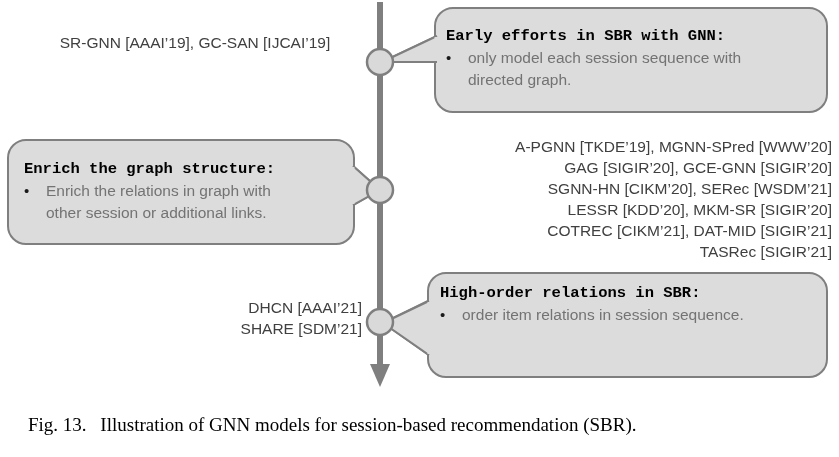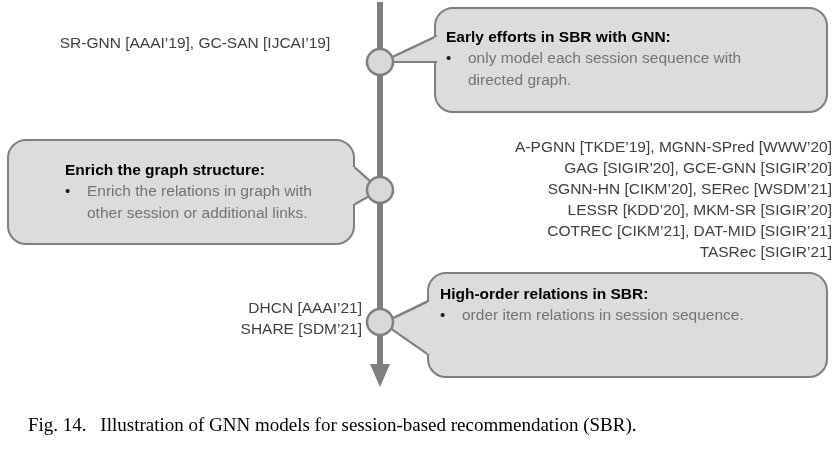--- a/index.html
+++ b/index.html
@@ -66,40 +66,41 @@
     position: absolute;
     font-size: 15.5px;
     color: #1a1a1a;
   }
   .callout-title {
     font-weight: bold;
     font-size: 15.5px;
     color: #000000;
     line-height: 21px;
     white-space: nowrap;
+    font-family: Liberation Mono, monospace;
   }
   .callout-bullet-row {
     display: flex;
     align-items: flex-start;
     line-height: 21.5px;
   }
   .callout-bullet-dot {
     width: 22px;
     flex: 0 0 22px;
     text-align: left;
     font-size: 15px;
     color: #1a1a1a;
   }
   .callout-bullet-body {
     flex: 1 1 auto;
     color: #737373;
   }
 
   #callout-text-early     { left: 446px; top: 26px;  width: 370px; }
-  #callout-text-enrich    { left: 24px;  top: 159px; width: 320px; margin-left: 41px; }
+  #callout-text-enrich    { left: 24px;  top: 159px; width: 320px; }
   #callout-text-highorder { left: 440px; top: 283px; width: 374px; }
 
   
   #caption {
     position: absolute;
     left: 28px;
     top: 414px;
     width: 790px;
     font-family: "Liberation Serif", serif;
     font-size: 19px;
@@ -196,17 +197,17 @@
     <div class="callout-title">High-order relations in SBR:</div>
     <div class="callout-bullet-row">
       <span class="callout-bullet-dot">•</span>
       <span class="callout-bullet-body">
         <span style="display:block">order item relations in session sequence.</span>
       </span>
     </div>
   </div>
 
   <div id="caption">
-    <span class="caption-label">Fig. 14.</span>
+    <span class="caption-label">Fig. 13.</span>
     <span>Illustration of GNN models for session-based recommendation (SBR).</span>
   </div>
 
 </div>
 
 </body></html>

